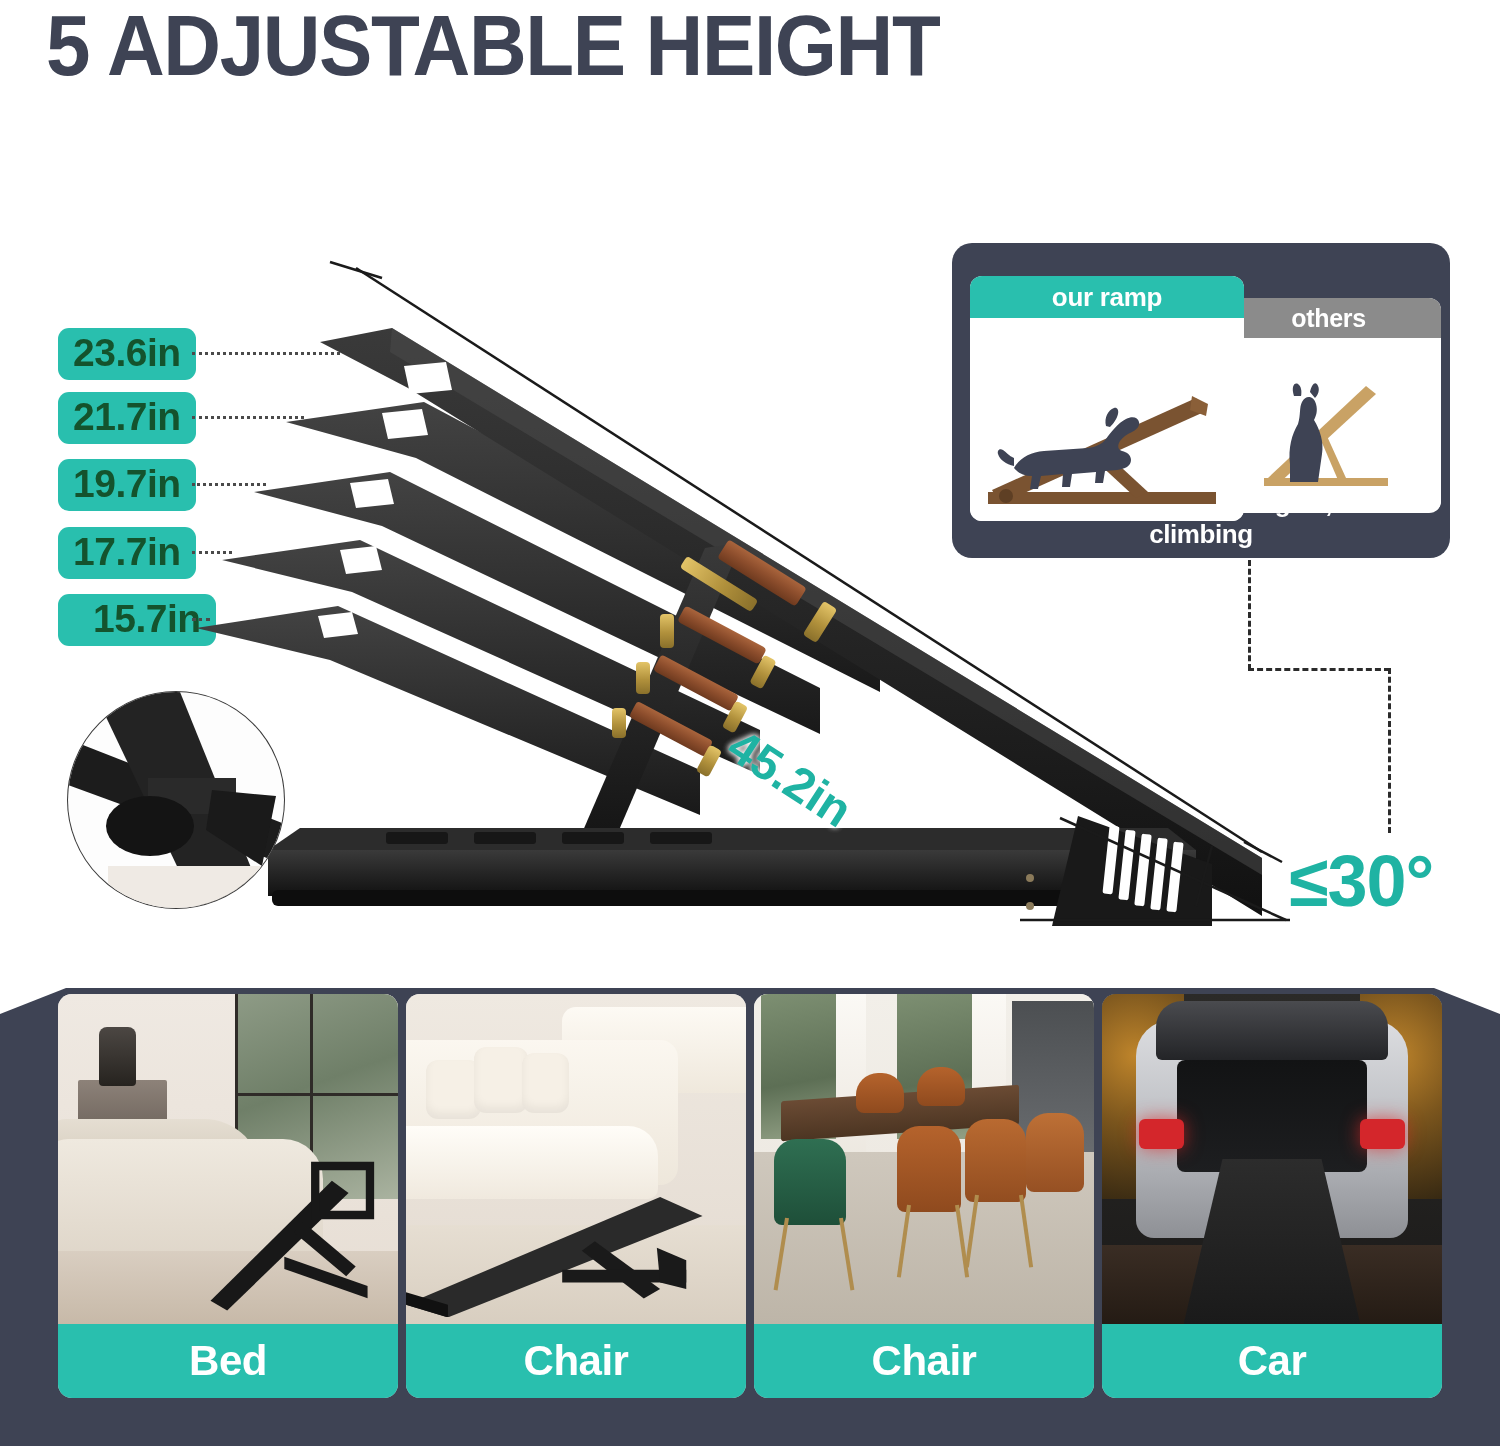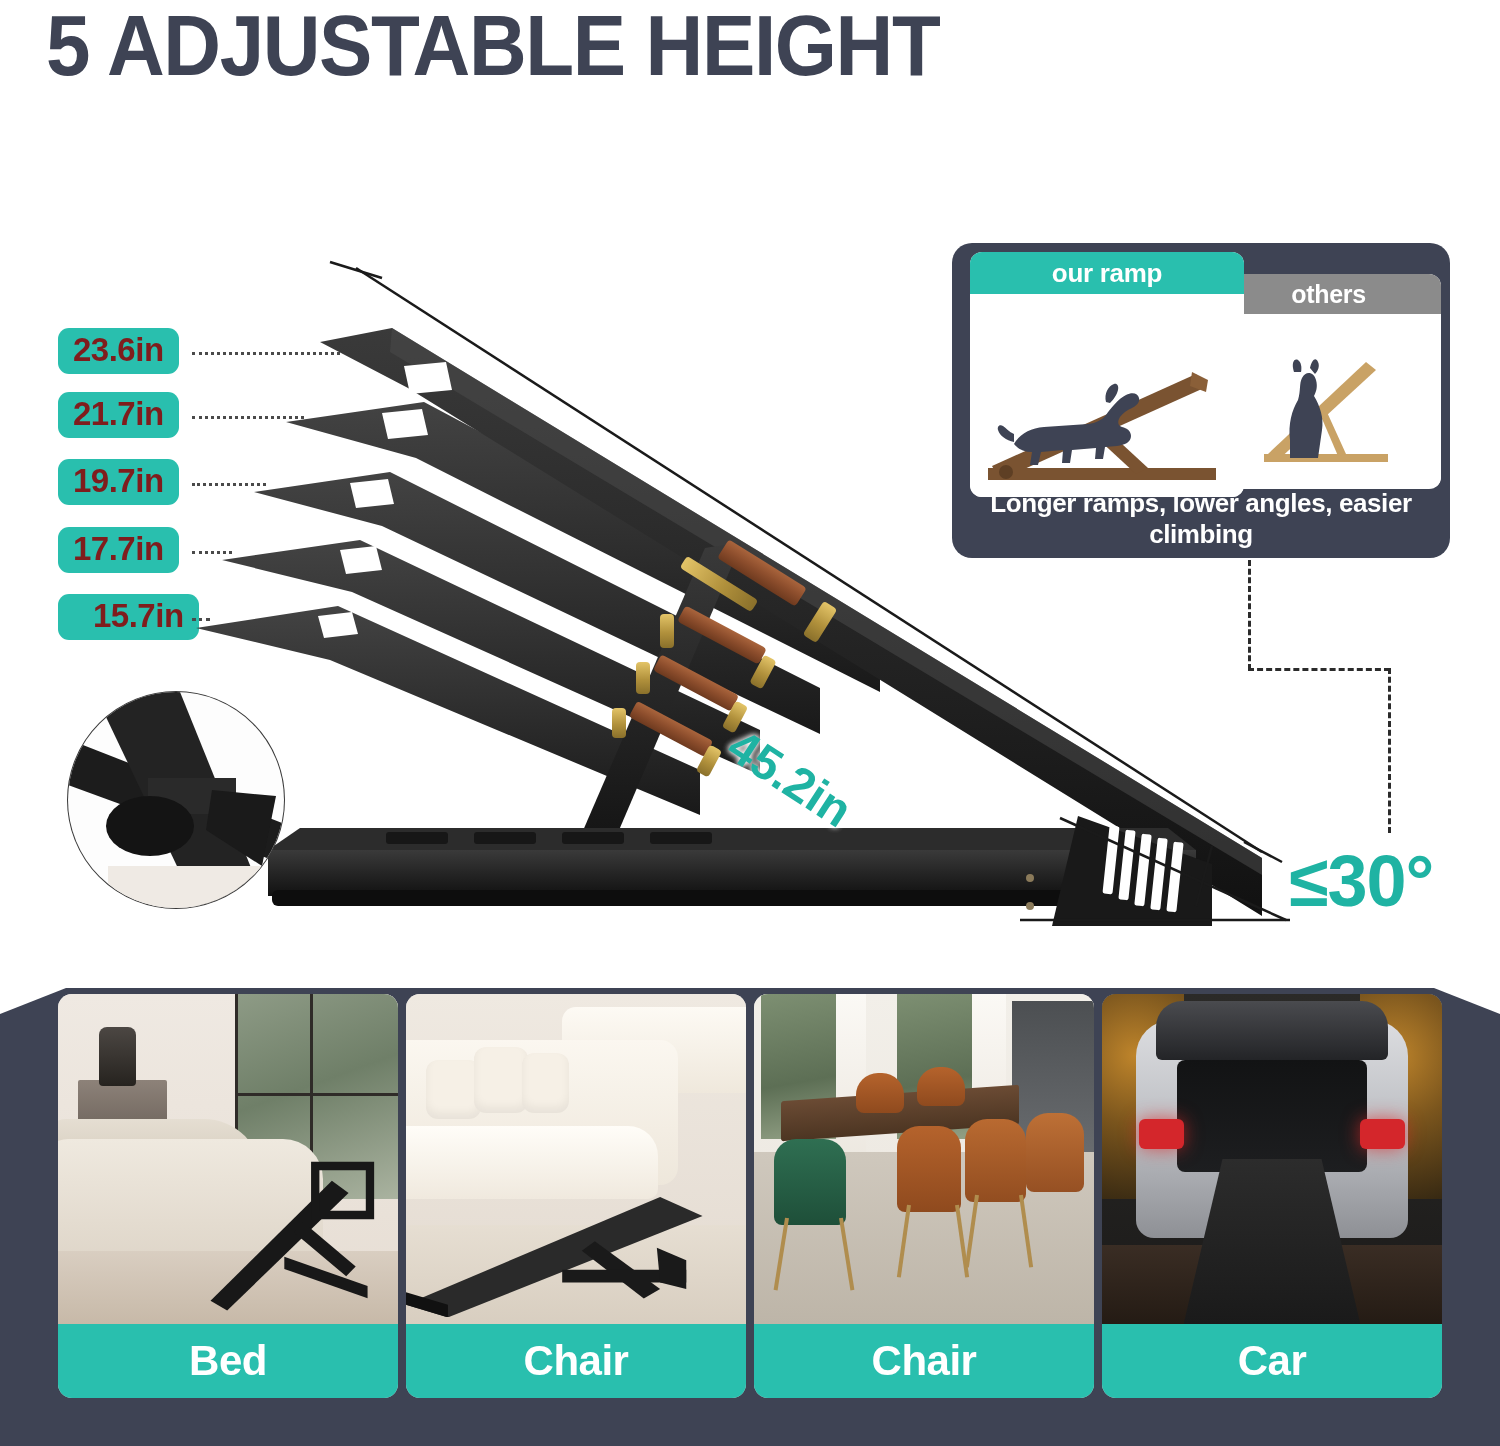--- a/index.html
+++ b/index.html
@@ -33,22 +33,22 @@
     letter-spacing: -0.5px; line-height: 1.0;
     transform: scaleX(0.94); display: inline-block; transform-origin: left;
     white-space: nowrap;
   }
 
   
   .h-label {
     position: absolute;
     background: #29BFAE;
     border-radius: 11px;
-    color: #7f1d1d;
-    font-size: 33px; font-weight: 700;
+    color: #14532d;
+    font-size: 39px; font-weight: 700;
     padding: 5px 15px 8px 15px;
     letter-spacing: -0.5px;
     line-height: 1.0;
     white-space: nowrap;
   }
   .dotline {
     position: absolute;
     height: 0; border-top: 3px dotted #4a4a4a;
   }
 
@@ -73,21 +73,21 @@
   }
 
   
   .cmp-card {
     position: absolute; left: 952px; top: 243px;
     width: 498px; height: 315px;
     background: #3E4354;
     border-radius: 20px;
     padding: 9px;
   }
-  .cmp-panels { position: relative; width: 100%; height: 245px; }
+  .cmp-panels { position: relative; width: 100%; height: 245px; margin-top: 24px; }
   .cmp-panel {
     position: absolute; top: 0;
     border-radius: 12px; overflow: hidden;
     background: #fff;
   }
   .cmp-panel.ours  { left: 9px;  width: 274px; height: 245px; z-index: 3; }
   .cmp-panel.others{ left: 255px; width: 225px; height: 215px; top: 22px; z-index: 2; }
   .cmp-head {
     height: 42px; display: flex; align-items: center; justify-content: center;
     color: #fff; font-size: 26px; font-weight: 700; letter-spacing: -0.3px;

